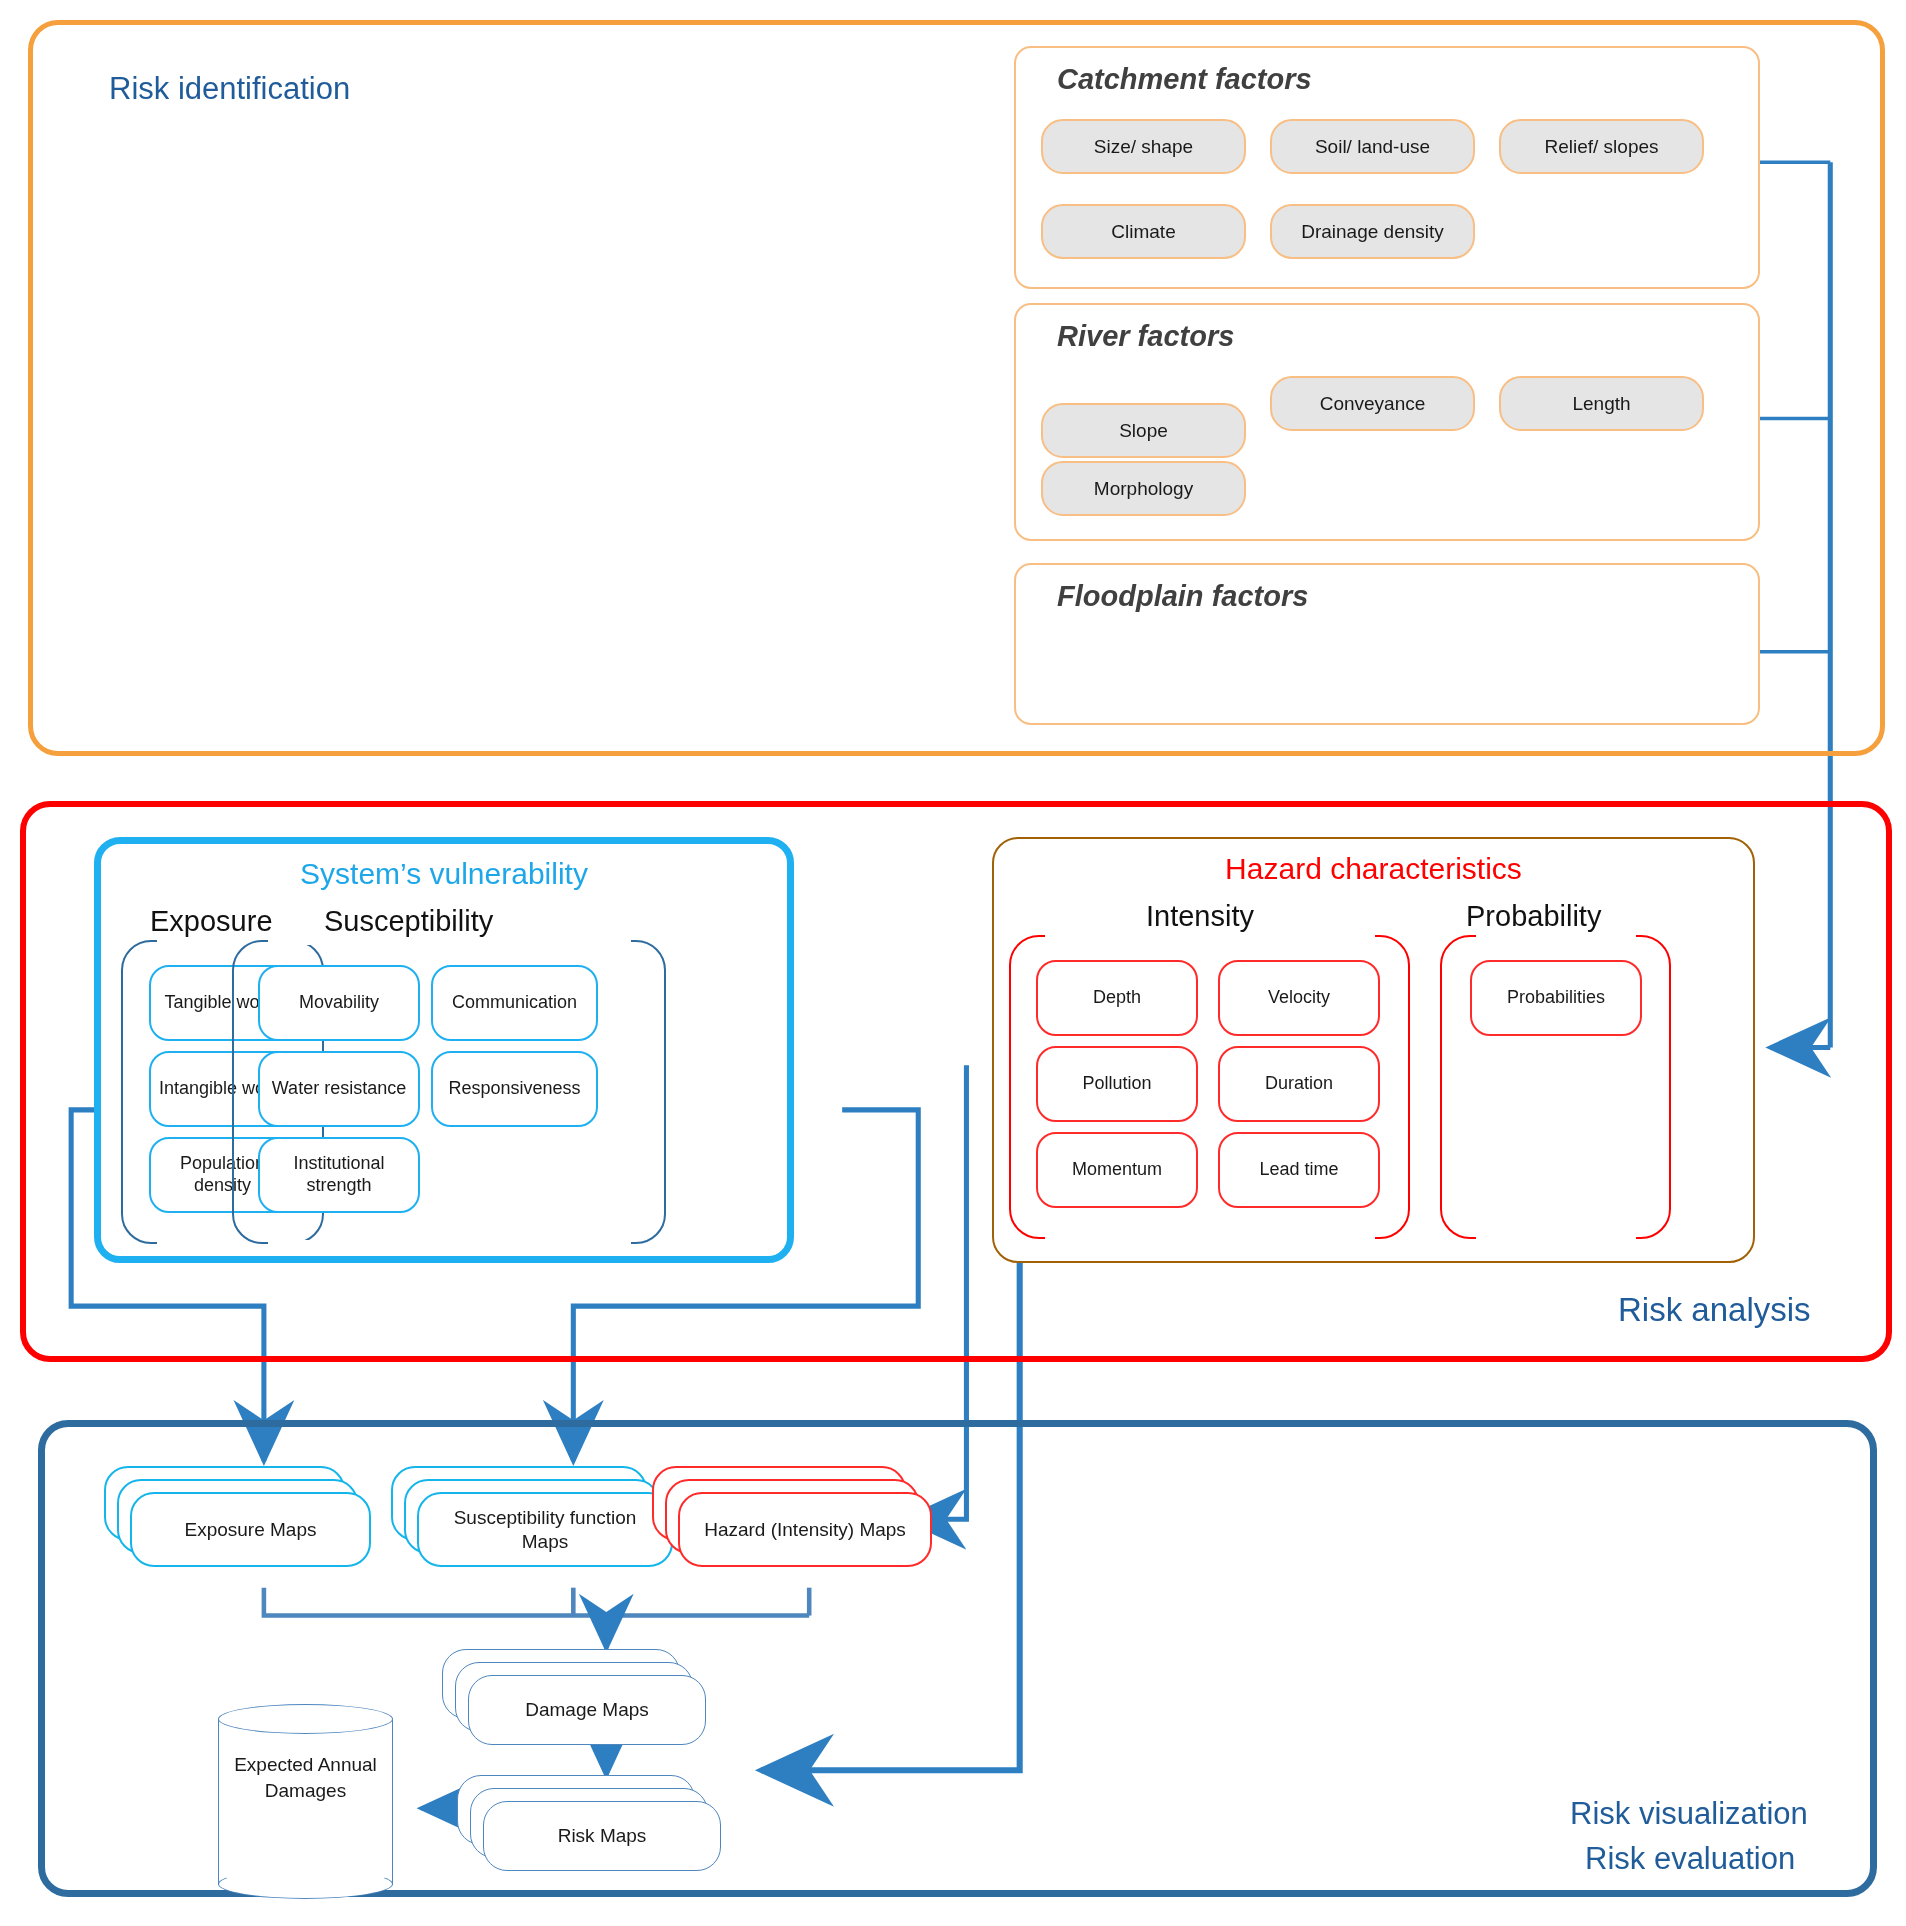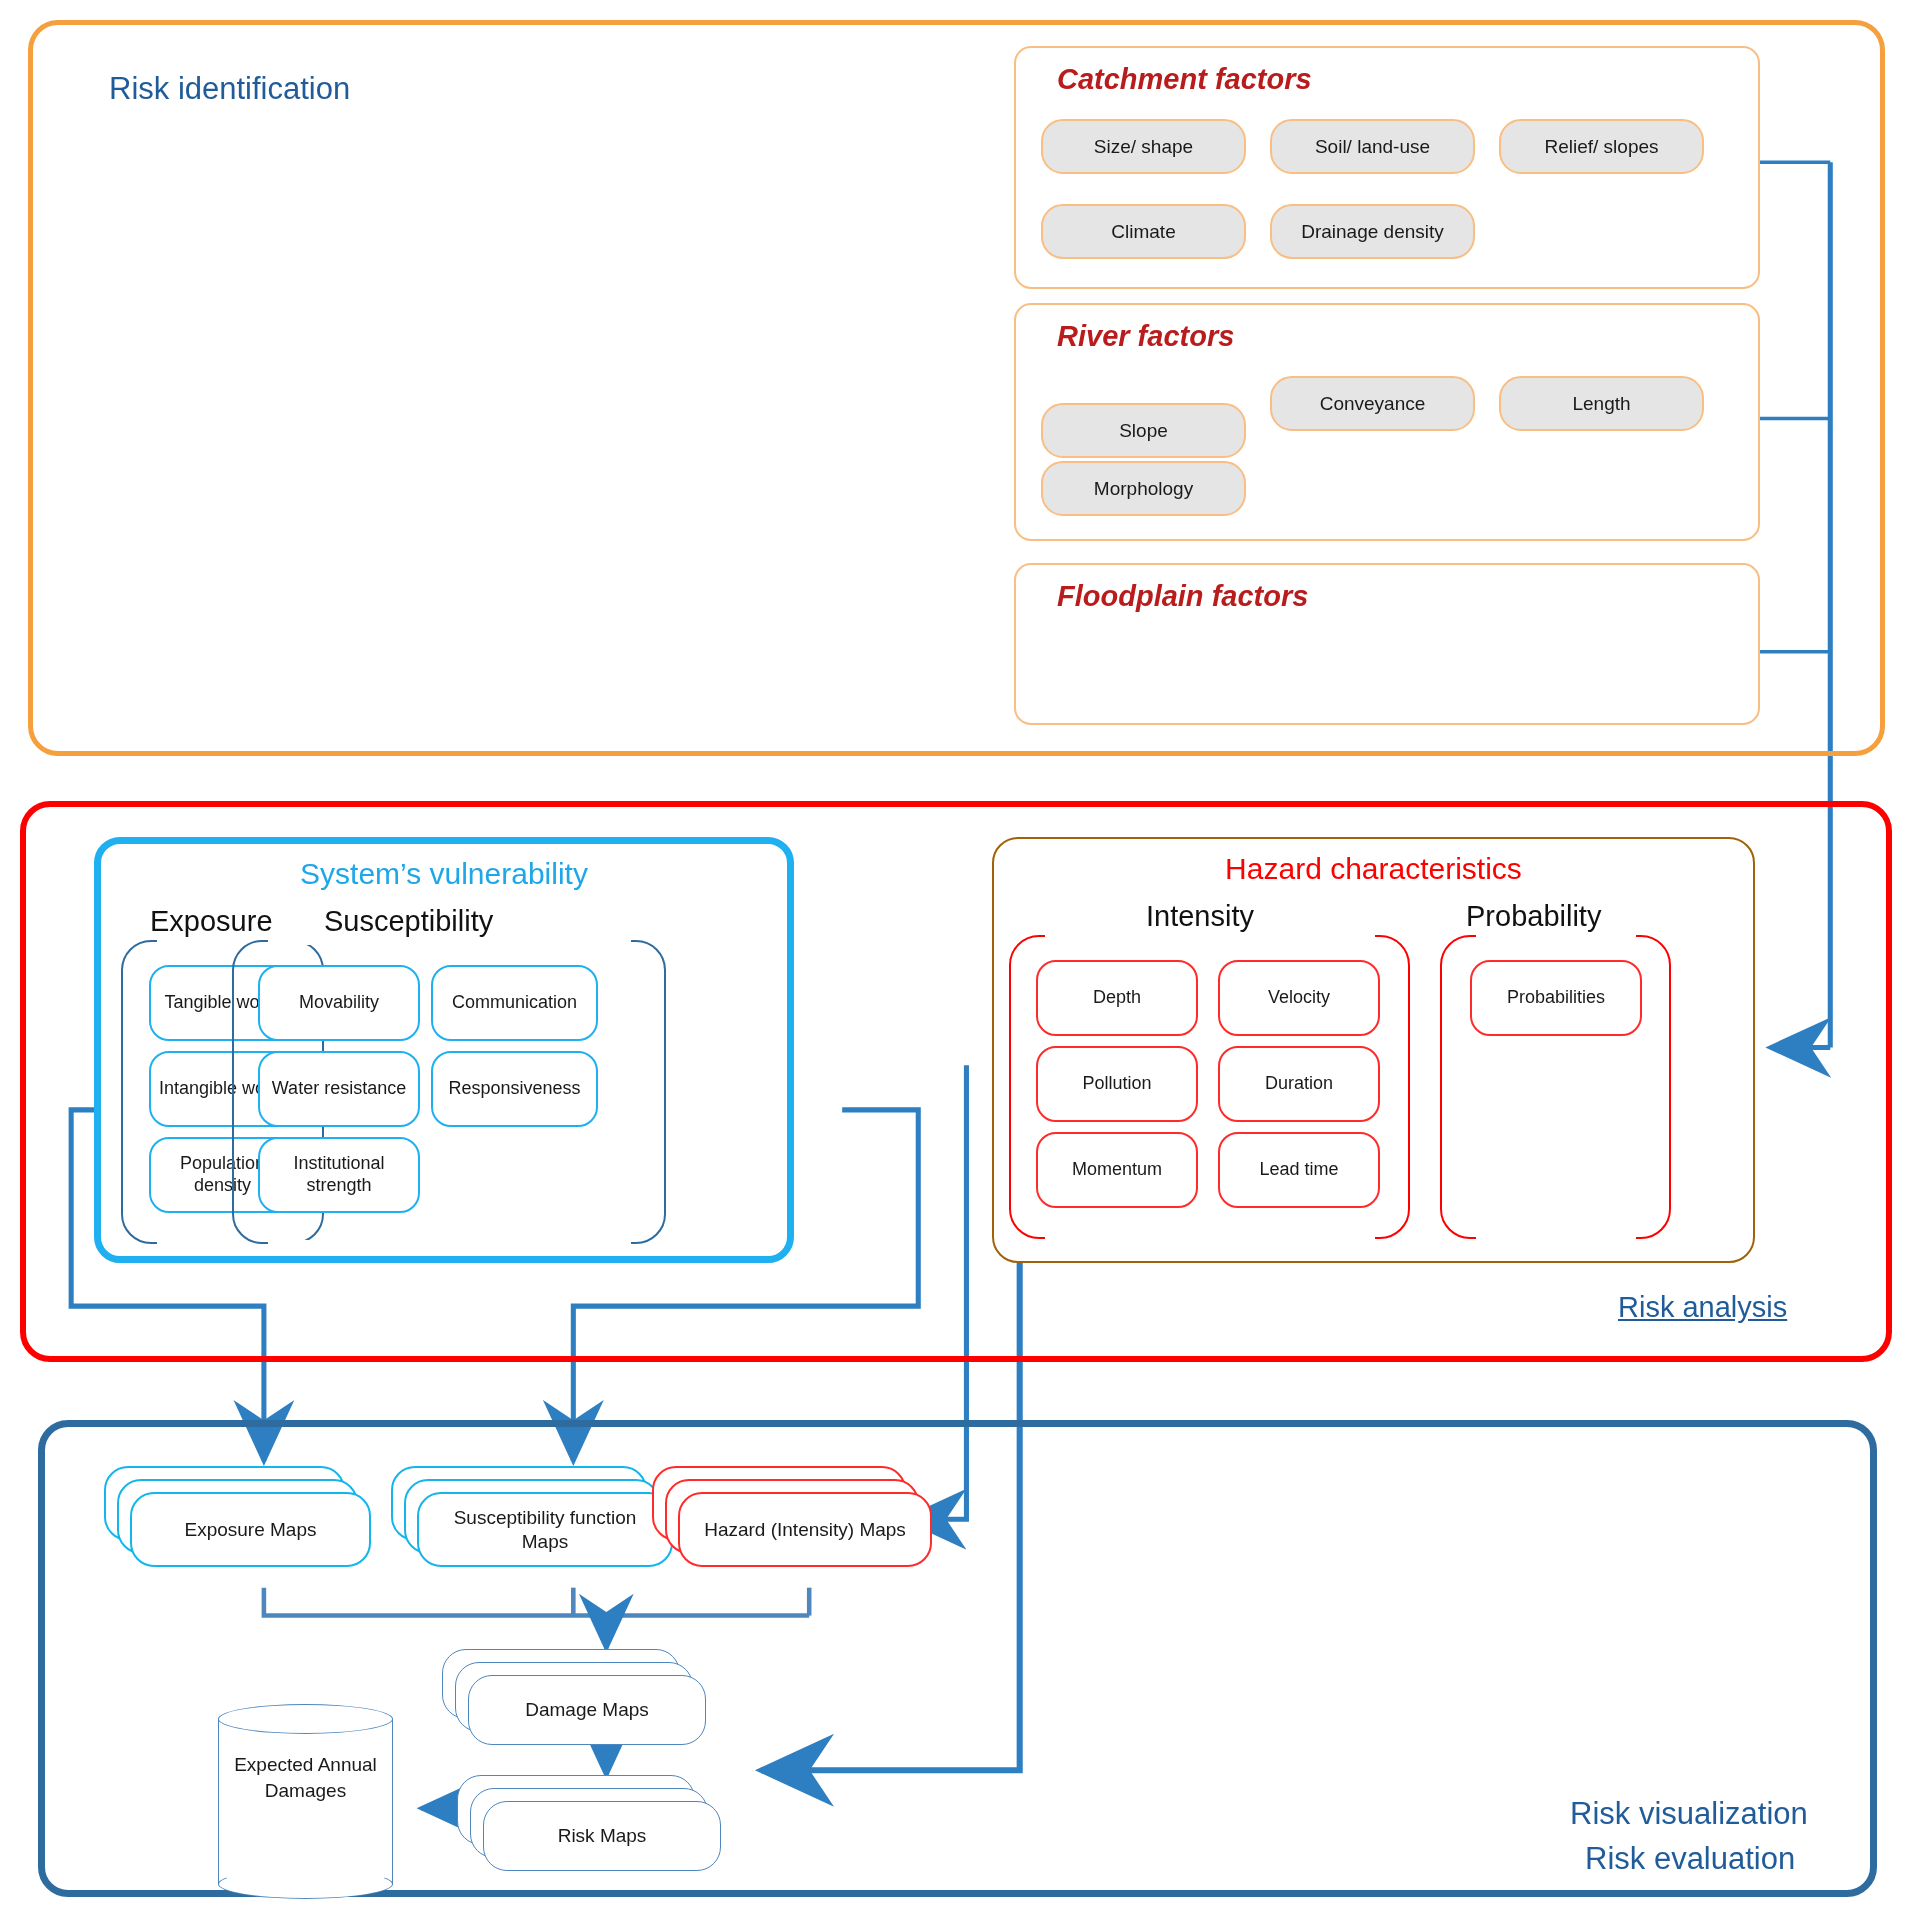--- a/index.html
+++ b/index.html
@@ -7,27 +7,27 @@
   #canvas{position:relative;width:1907px;height:1926px;background:#fff;overflow:hidden;}
 
   
   .stage{position:absolute;border-radius:30px;box-sizing:border-box;background:transparent;}
   #stage-identification{left:28px;top:20px;width:1857px;height:736px;border:5px solid #F5A03C;}
   #stage-analysis{left:20px;top:801px;width:1872px;height:561px;border:6px solid #FF0000;}
   #stage-visualization{left:38px;top:1420px;width:1839px;height:477px;border:7px solid #2E6B9E;}
 
   .stage-label{position:absolute;color:#1F5C99;font-weight:400;white-space:nowrap;}
   #label-identification{left:109px;top:71px;font-size:31px;}
-  #label-analysis{right:24px;bottom:14px;font-size:29px;text-decoration:underline;}
+  #label-analysis{right:24px;bottom:14px;font-size:33px;}
   #label-visual-1{right:30px;bottom:60px;font-size:31px;}
   #label-visual-2{right:30px;bottom:14px;font-size:31px;}
 
   
   .factor-group{position:absolute;border:2.5px solid #F8BE83;border-radius:17px;box-sizing:border-box;background:#fff;}
-  .factor-group .grp-title{position:absolute;left:41px;top:15px;color:#b91c1c;font-style:italic;font-weight:700;font-size:29px;white-space:nowrap;}
+  .factor-group .grp-title{position:absolute;left:41px;top:15px;color:#404040;font-style:italic;font-weight:700;font-size:29px;white-space:nowrap;}
   .factor-row{position:absolute;display:flex;gap:24px;}
   .pill{border:2px solid #F8BE83;border-radius:22px;background:#e5e5e5;display:flex;align-items:center;justify-content:center;
         font-size:19px;color:#1a1a1a;box-sizing:border-box;height:55px;text-align:center;line-height:1.15;}
   .pill.highlight{background:#FFC000;border-color:#FFC000;font-weight:700;}
 
   #grp-catchment{left:1014px;top:46px;width:746px;height:243px;}
   #grp-river{left:1014px;top:303px;width:746px;height:238px;}
   #grp-floodplain{left:1014px;top:563px;width:746px;height:162px;}
 
   

